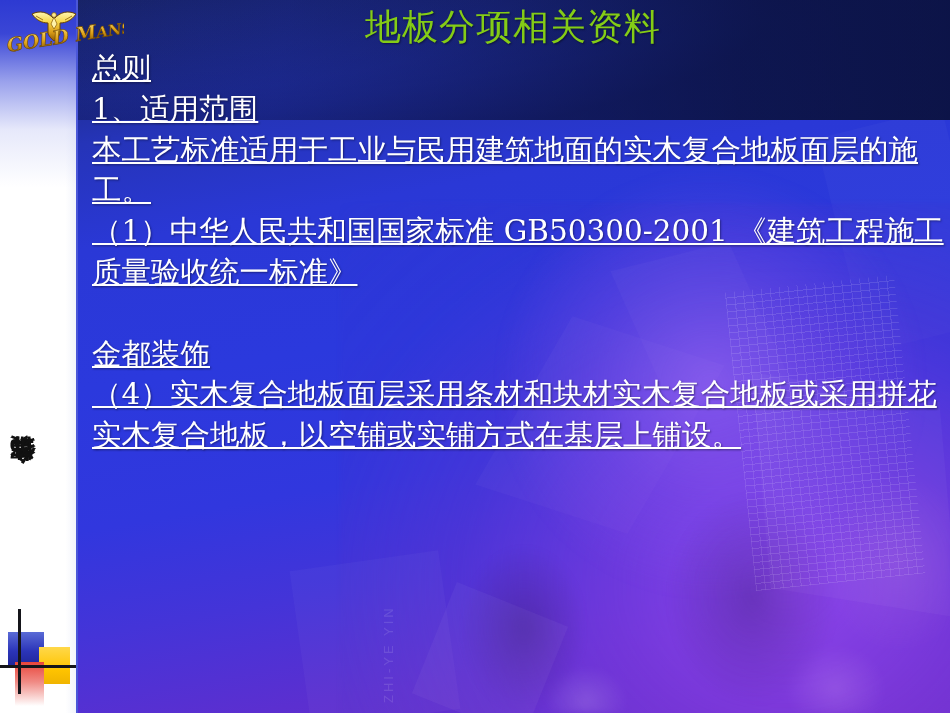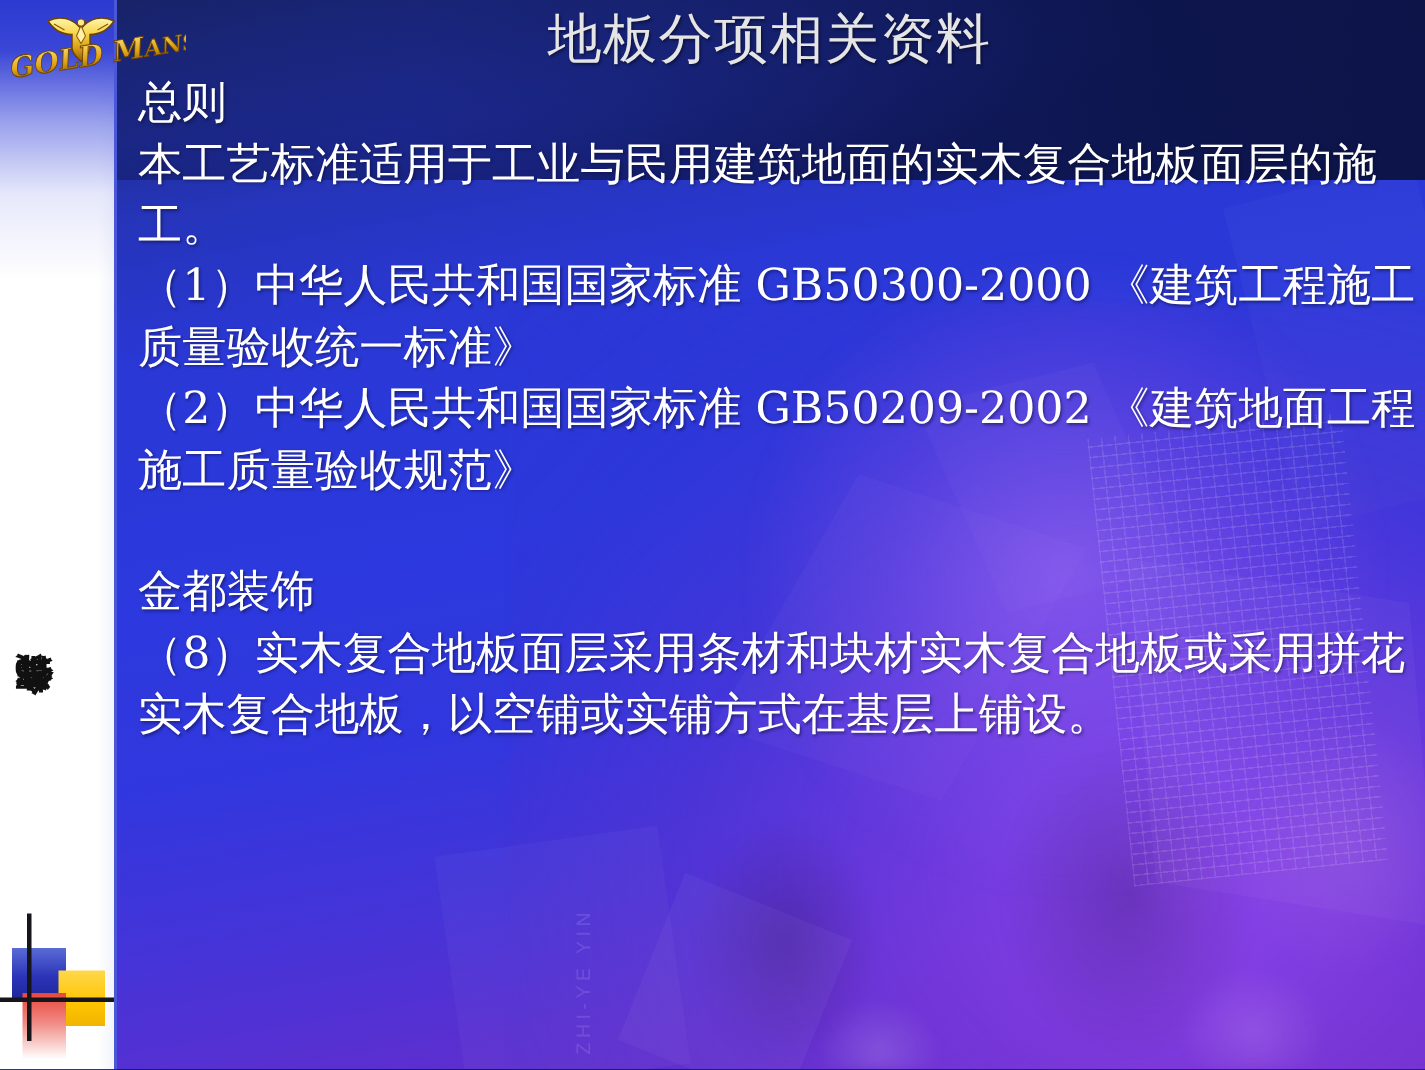--- a/index.html
+++ b/index.html
@@ -183,21 +183,21 @@
     width: 118px; height: 62px;
     z-index: 6;
   }
   .logo svg { display:block; }
 
   
   .title {
     position: absolute;
     left: 76px; right: 0; top: 8px;
     text-align: center;
-    color: #e5e5e5;
+    color: #84cc16;
     font-size: 36px;
     line-height: 1.05;
     font-weight: 500;
     font-family: "DejaVu Serif", "Liberation Serif", serif;
     letter-spacing: 1px;
     text-shadow: 1px 1px 2px rgba(0,0,0,0.45);
     z-index: 5;
   }
 
   
@@ -205,20 +205,21 @@
     position: absolute;
     left: 92px;
     top: 48px;
     width: 856px;
     color: #ffffff;
     font-size: 29.5px;
     line-height: 40.8px;
     font-family: "DejaVu Serif", "Liberation Serif", serif;
     text-shadow: 1px 1px 2px rgba(10,10,40,0.5);
     z-index: 4;
+    text-decoration: underline;
   }
   .body-text p { margin: 0; white-space: pre-wrap; }
   .body-text p.blank { height: 40.8px; }
 </style>
 </head>
 <body>
 
 <div id="slide">
 
   <div class="bg-base"></div>
@@ -274,21 +275,21 @@
       <g transform="translate(2,30)">
         <text x="0" y="18" font-family="DejaVu Serif, Liberation Serif, serif" font-size="19" font-style="italic" font-weight="bold" fill="url(#gold2)" stroke="#6b4402" stroke-width="0.6" transform="rotate(-9 0 18)">GOLD M<tspan font-size="15">ANS</tspan></text>
       </g>
     </svg>
   </div>
 
   <div class="title">地板分项相关资料</div>
 
   <div class="body-text">
     <p>总则</p>
+    <p>1、适用范围</p>
     <p>本工艺标准适用于工业与民用建筑地面的实木复合地板面层的施工。</p>
-    <p>（1）中华人民共和国国家标准 GB50300-2000 《建筑工程施工质量验收统一标准》</p>
-    <p>（2）中华人民共和国国家标准 GB50209-2002 《建筑地面工程施工质量验收规范》</p>
+    <p>（1）中华人民共和国国家标准 GB50300-2001 《建筑工程施工质量验收统一标准》</p>
     <p class="blank"></p>
     <p>金都装饰</p>
-    <p>（8）实木复合地板面层采用条材和块材实木复合地板或采用拼花实木复合地板，以空铺或实铺方式在基层上铺设。</p>
+    <p>（4）实木复合地板面层采用条材和块材实木复合地板或采用拼花实木复合地板，以空铺或实铺方式在基层上铺设。</p>
   </div>
 
 </div>
 
 </body></html>

